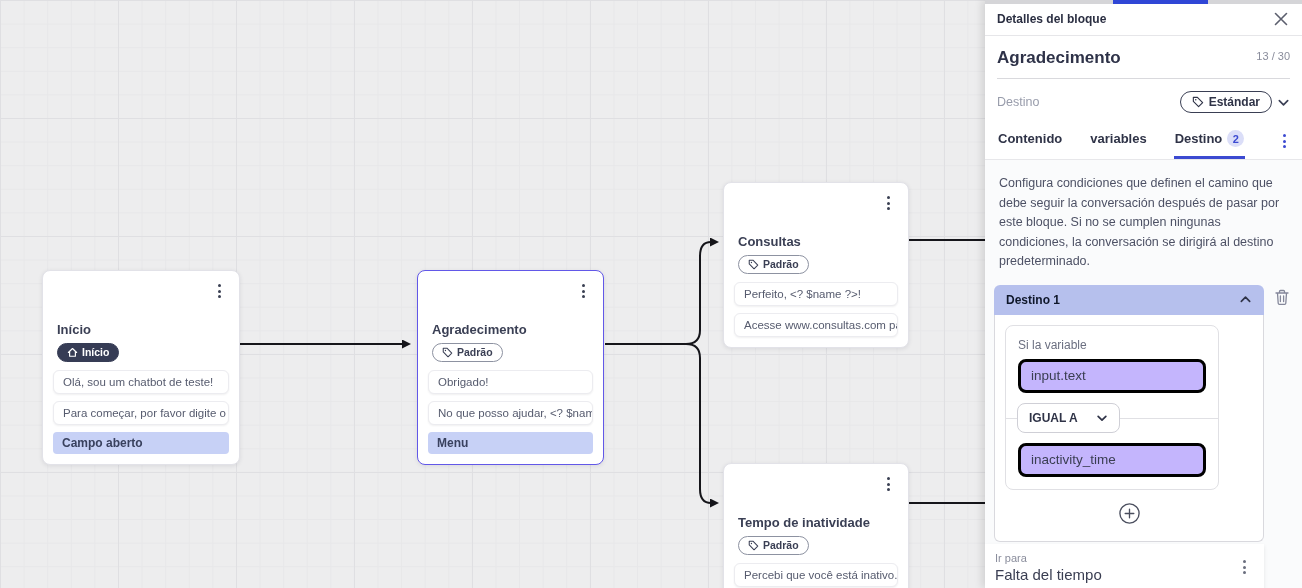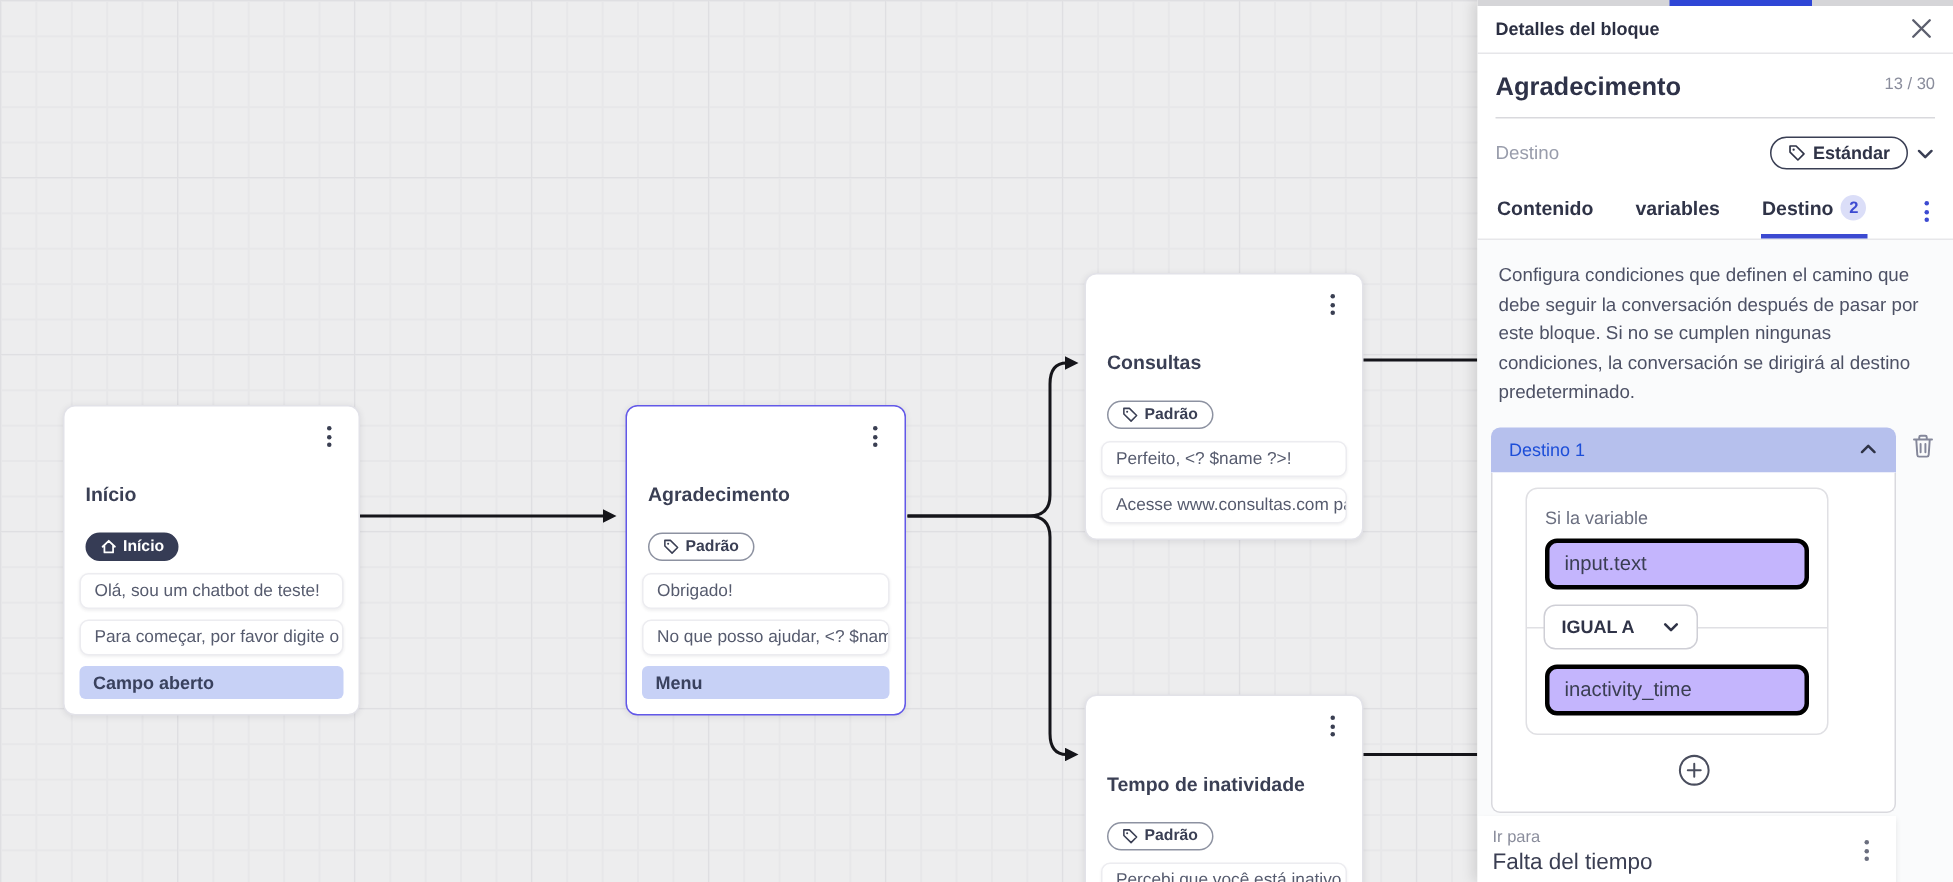--- a/index.html
+++ b/index.html
@@ -23,21 +23,21 @@
   .node {
     position:absolute; background:#fff; border:1px solid #e2e2e8; border-radius:8px;
     box-shadow:0 1px 4px rgba(40,40,60,.10); padding:11px 10px 10px;
   }
   .node.selected { border:1.6px solid #6258e8; }
   .node-head { display:flex; align-items:flex-start; justify-content:space-between; padding:0 4px; margin-bottom:6px; }
   .node-title { font-size:13px; font-weight:700; color:#3a3f54; white-space:nowrap;margin-top:40px; }
   .kebab { display:flex; flex-direction:column; gap:2.5px; padding:2px 4px; cursor:pointer; }
   .kebab i { width:3px; height:3px; border-radius:50%; background:#3a3f52; display:block; }
   .pill {
-    display:inline-flex; align-items:center; gap:4px; margin:12px 4px 8px;
+    display:inline-flex; align-items:center; gap:4px; margin:0 4px 8px;
     border:1px solid #8d92a1; border-radius:999px; padding:2px 9px 3px;
     font-size:10.5px; font-weight:700; color:#3a3f54; background:#fff;
   }
   .pill.dark { background:#363c55; border-color:#363c55; color:#fff; }
   .msg {
     background:#fff; border:1px solid #ececf0; border-radius:6px;
     box-shadow:0 1px 2px rgba(40,40,60,.07); padding:5px 9px; margin-bottom:7px;
     font-size:11.5px; color:#565b6e; white-space:nowrap; overflow:hidden;
   }
   .node-footer {
@@ -83,23 +83,23 @@
 
   .panel-content { flex:1; background:#fafbfc; overflow:hidden; }
   .panel-desc { padding:14px 14px 10px; font-size:12.5px; line-height:1.56; color:#4d5165; }
 
   .dest-wrap { display:flex; align-items:flex-start; margin:3px 0 0 9px; }
   .dest-card { width:270px; }
   .dest-header {
     display:flex; align-items:center; justify-content:space-between;
     background:#b6c0ed; border-radius:6px 6px 0 0; padding:8px 12px; cursor:pointer;
   }
-  .dest-header-title { font-size:12px; font-weight:400; color:#1d4ed8; }
+  .dest-header-title { font-size:12px; font-weight:700; color:#0f172a; }
   .dest-body { background:#fff; border:1px solid #d9d9de; border-top:none; border-radius:0 0 6px 6px; padding:10px 44px 10px 10px; }
-  .cond-card { position:relative; border:1px solid #e0e0e4; border-radius:8px; padding:12px;margin-left:12px; }
+  .cond-card { position:relative; border:1px solid #e0e0e4; border-radius:8px; padding:12px; }
   .cond-label { font-size:12px; color:#6b6f80; margin-bottom:7px; }
   .cond-input {
     width:100%; height:34px; border:3px solid #000000; border-radius:8px; padding:0 10px;
     font-family:Liberation Sans, sans-serif; font-size:13.5px; color:#3a3e52; background:#c4b5fd; outline:none;
   }
   .op-row { position:relative; margin:10px -12px; padding:0 12px; }
   .op-row::before { content:""; position:absolute; left:0; right:0; top:50%; border-top:1px solid #e0e0e4; }
   .op-chip {
     position:relative; display:inline-flex; align-items:center; gap:18px; background:#fff;
     border:1px solid #cfcfd6; border-radius:8px; padding:7px 11px; margin-left:-1px;

